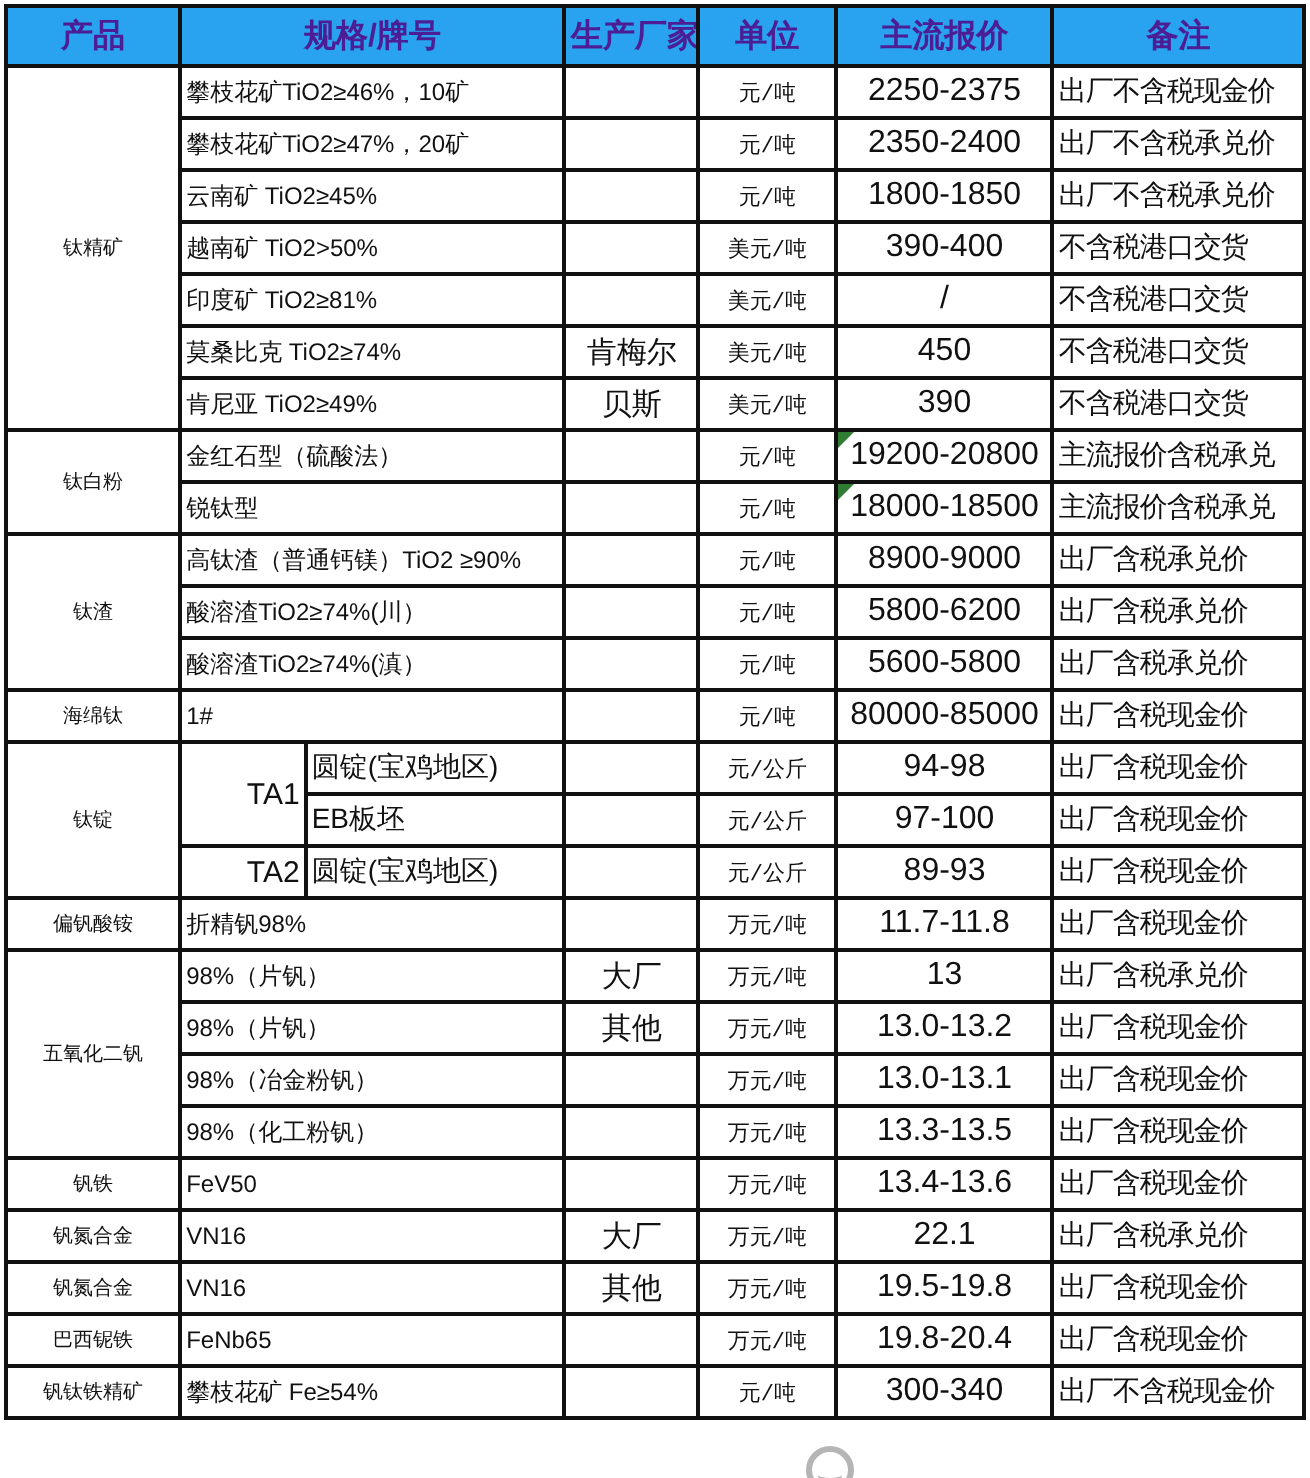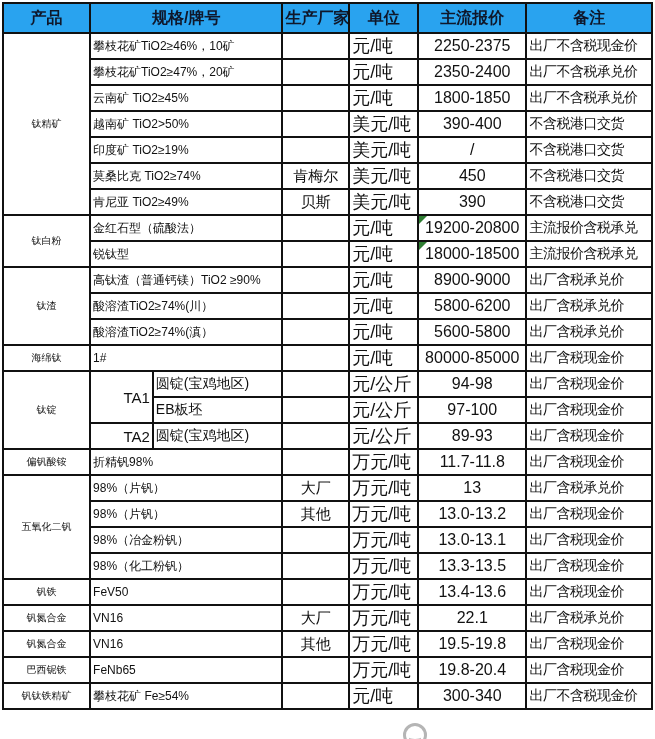--- a/index.html
+++ b/index.html
@@ -1,27 +1,27 @@
 <!DOCTYPE html>
 <html><head>
 <meta charset="utf-8">
 <style>
   html,body{margin:0;padding:0;background:#ffffff;}
   body{width:655px;height:739px;position:relative;font-family:"Liberation Sans","DejaVu Sans",sans-serif;}
   .page{position:absolute;left:0;top:0;width:655px;height:739px;background:#fff;overflow:hidden;}
   table.price{border-collapse:collapse;table-layout:fixed;width:651px;margin:2px 0 0 2px;height:698px;}
   table.price th, table.price td{border:2px solid #111111;padding:0 2px;overflow:hidden;white-space:nowrap;}
-  thead th{background:#29a3ef;color:#0f172a;font-size:16px;font-weight:bold;height:28px;text-align:center;}
+  thead th{background:#29a3ef;color:#4c1d95;font-size:16px;font-weight:bold;height:28px;text-align:center;}
   td{font-size:15px;color:#111;height:24px;vertical-align:middle;}
   td.product{text-align:center;font-size:10px;letter-spacing:0px;}
   td.spec{text-align:left;font-size:12px;padding-left:4px;}
   td.speca{text-align:right;font-size:15px;padding-left:4px;}
   td.specb{text-align:left;font-size:14px;padding-left:4px;}
   td.maker{text-align:center;font-size:15px;border-radius:10px;}
-  td.unit{font-size:18px;}
+  td.unit{text-align:center;font-size:11px;font-family:Liberation Mono, monospace;}
   td.price{text-align:center;font-size:16px;position:relative;}
   td.note{text-align:left;font-size:14px;padding-left:2px;letter-spacing:-0.5px;border-radius:11px;}
   .corner-marker{position:absolute;left:0;top:0;width:0;height:0;
     border-top:8px solid #2e7d32;border-right:8px solid transparent;}
   .footer{position:absolute;top:701px;right:14px;display:flex;align-items:center;gap:7px;
     color:#a9a9a9;}
   .footer-logo{width:24px;height:24px;border-radius:50%;border:3px solid #b5b5b5;box-sizing:border-box;position:relative;}
   .footer-logo::after{content:"";position:absolute;left:3px;top:7px;width:12px;height:6px;
     border-bottom:3px solid #b5b5b5;border-radius:50%;}
   .footer-text{font-size:22px;font-weight:bold;letter-spacing:1px;
@@ -75,21 +75,21 @@
           <td class="note">出厂不含税承兑价</td>
         </tr>
         <tr>
           <td class="spec" colspan="2">越南矿 TiO2&gt;50%</td>
           <td class="maker"></td>
           <td class="unit">美元/吨</td>
           <td class="price">390-400</td>
           <td class="note">不含税港口交货</td>
         </tr>
         <tr>
-          <td class="spec" colspan="2">印度矿 TiO2≥19%</td>
+          <td class="spec" colspan="2">印度矿 TiO2≥81%</td>
           <td class="maker"></td>
           <td class="unit">美元/吨</td>
           <td class="price">/</td>
           <td class="note">不含税港口交货</td>
         </tr>
         <tr>
           <td class="spec" colspan="2">莫桑比克 TiO2≥74%</td>
           <td class="maker">肯梅尔</td>
           <td class="unit">美元/吨</td>
           <td class="price">450</td>

